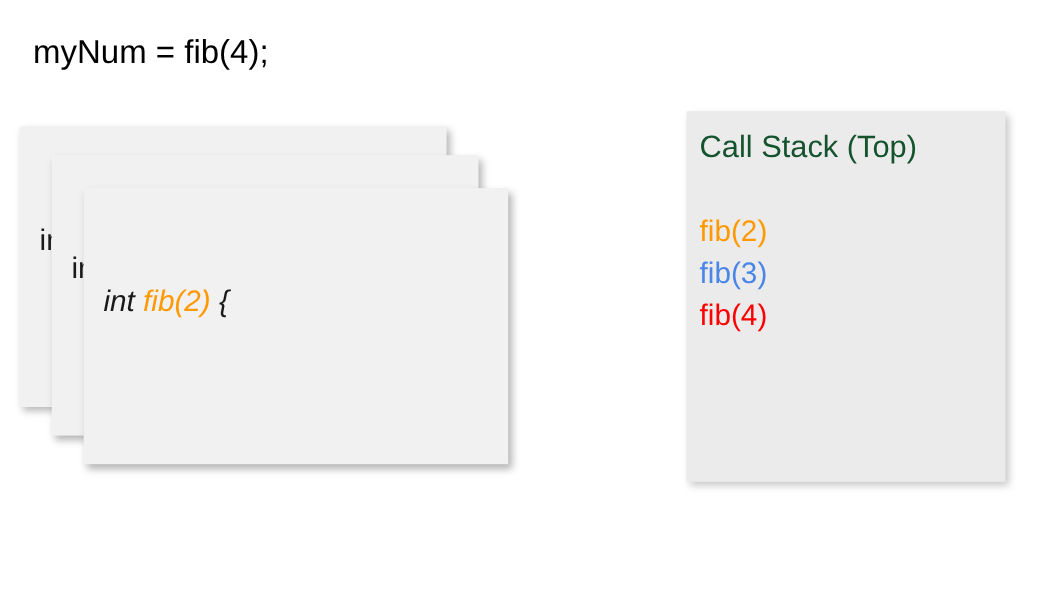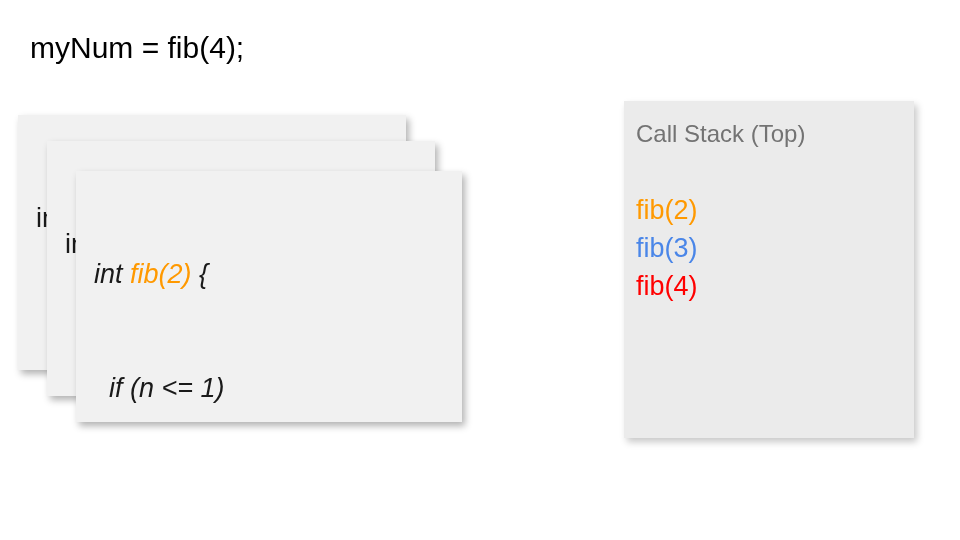--- a/index.html
+++ b/index.html
@@ -100,23 +100,23 @@
     width: 290px;
     height: 337px;
     background: #ebebeb;
     box-shadow: 3px 4px 7px rgba(0, 0, 0, 0.22);
     box-sizing: border-box;
   }
   #call-stack-title {
     position: absolute;
     left: 12px;
     top: 14px;
-    font-size: 24px;
+    font-size: 28px;
     line-height: 38px;
-    color: #737373;
+    color: #14532d;
     white-space: pre;
   }
   #call-stack-frames {
     position: absolute;
     left: 12px;
     top: 90px;
     right: 8px;
   }
   .stack-frame {
     font-size: 27px;
@@ -165,21 +165,20 @@
         
         
         
         
       </div>
     </div>
 
     <div class="code-card front">
       <div class="code-body">
         <div class="code-line"><span>int </span><span class="tok-fn-orange">fib(2)</span><span> {</span></div>
-        <div class="code-line">  if (n &lt;= 1)</div>
         
         
         
         
       </div>
     </div>
 
   </div>
 
   <div id="call-stack-panel">

